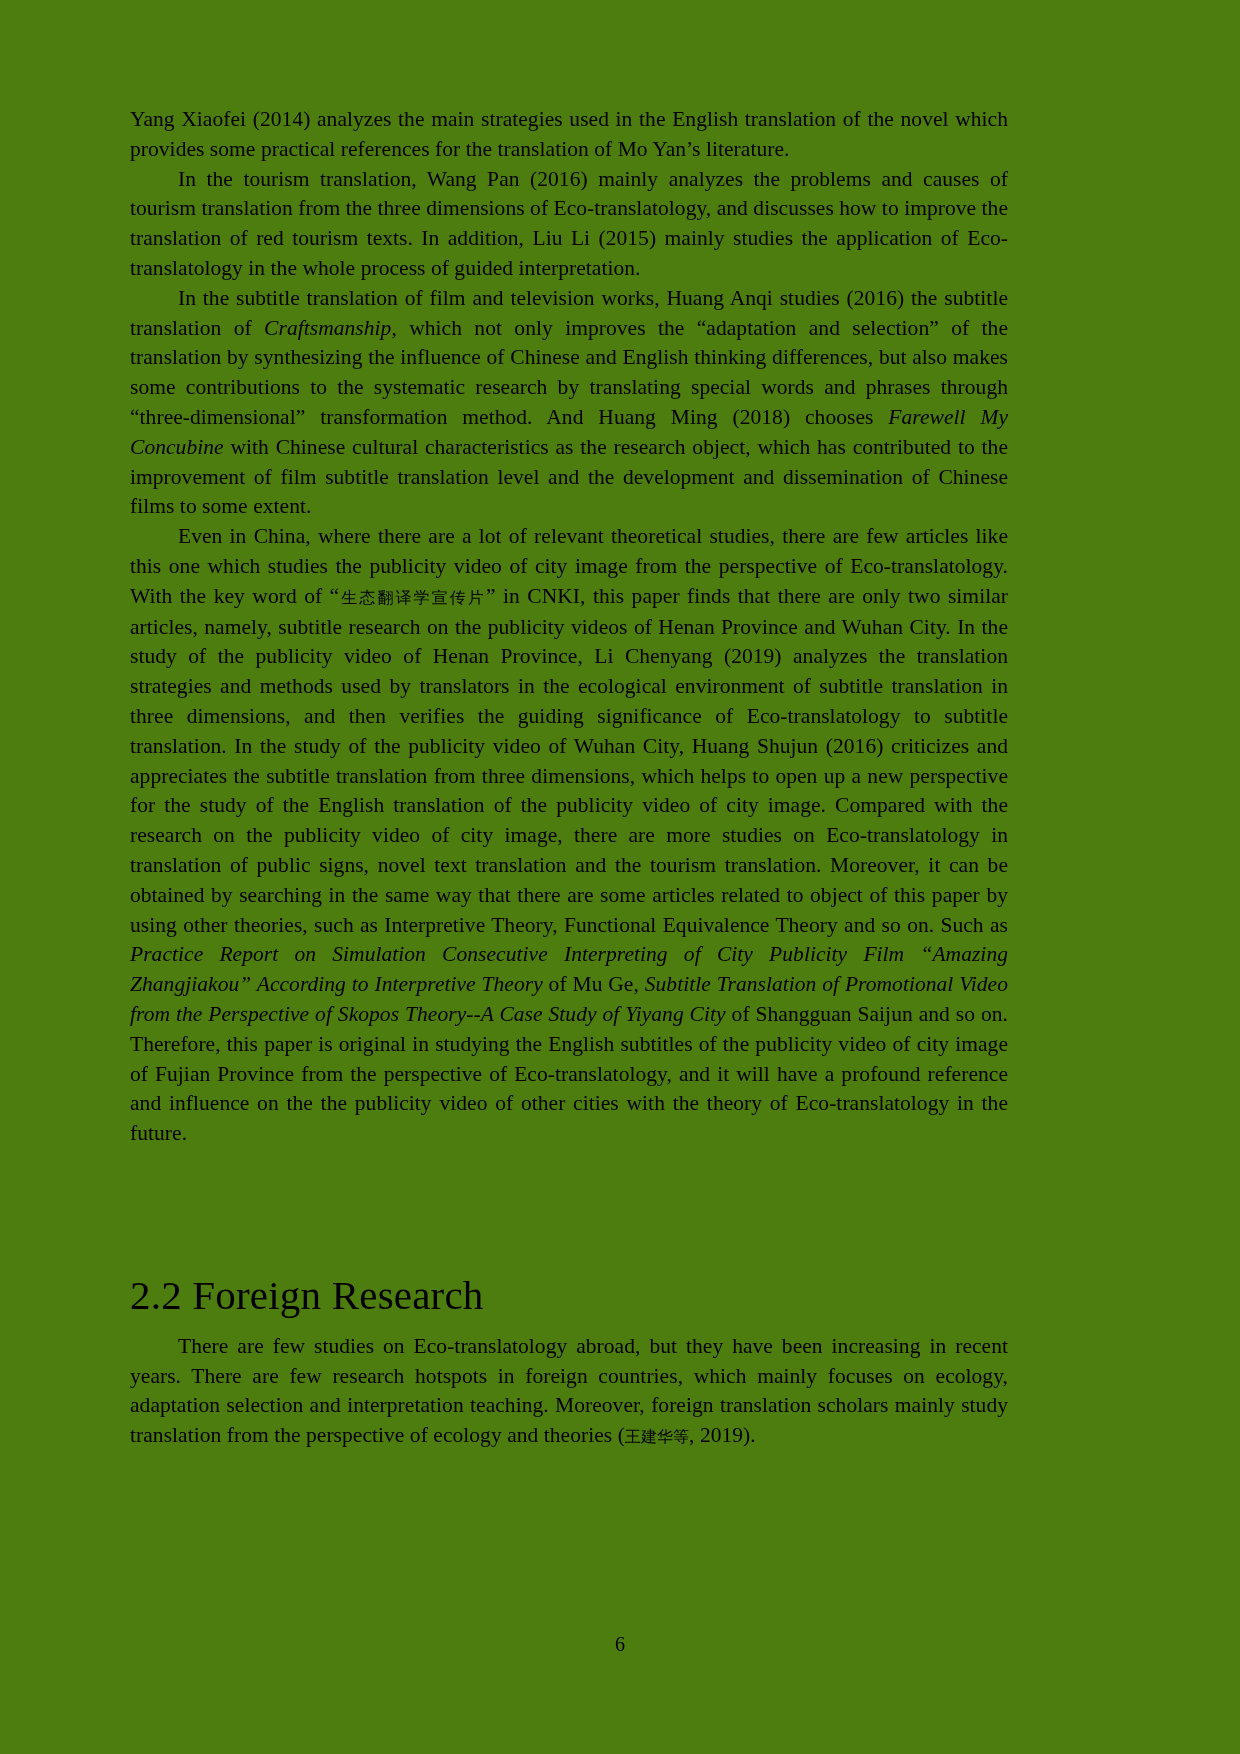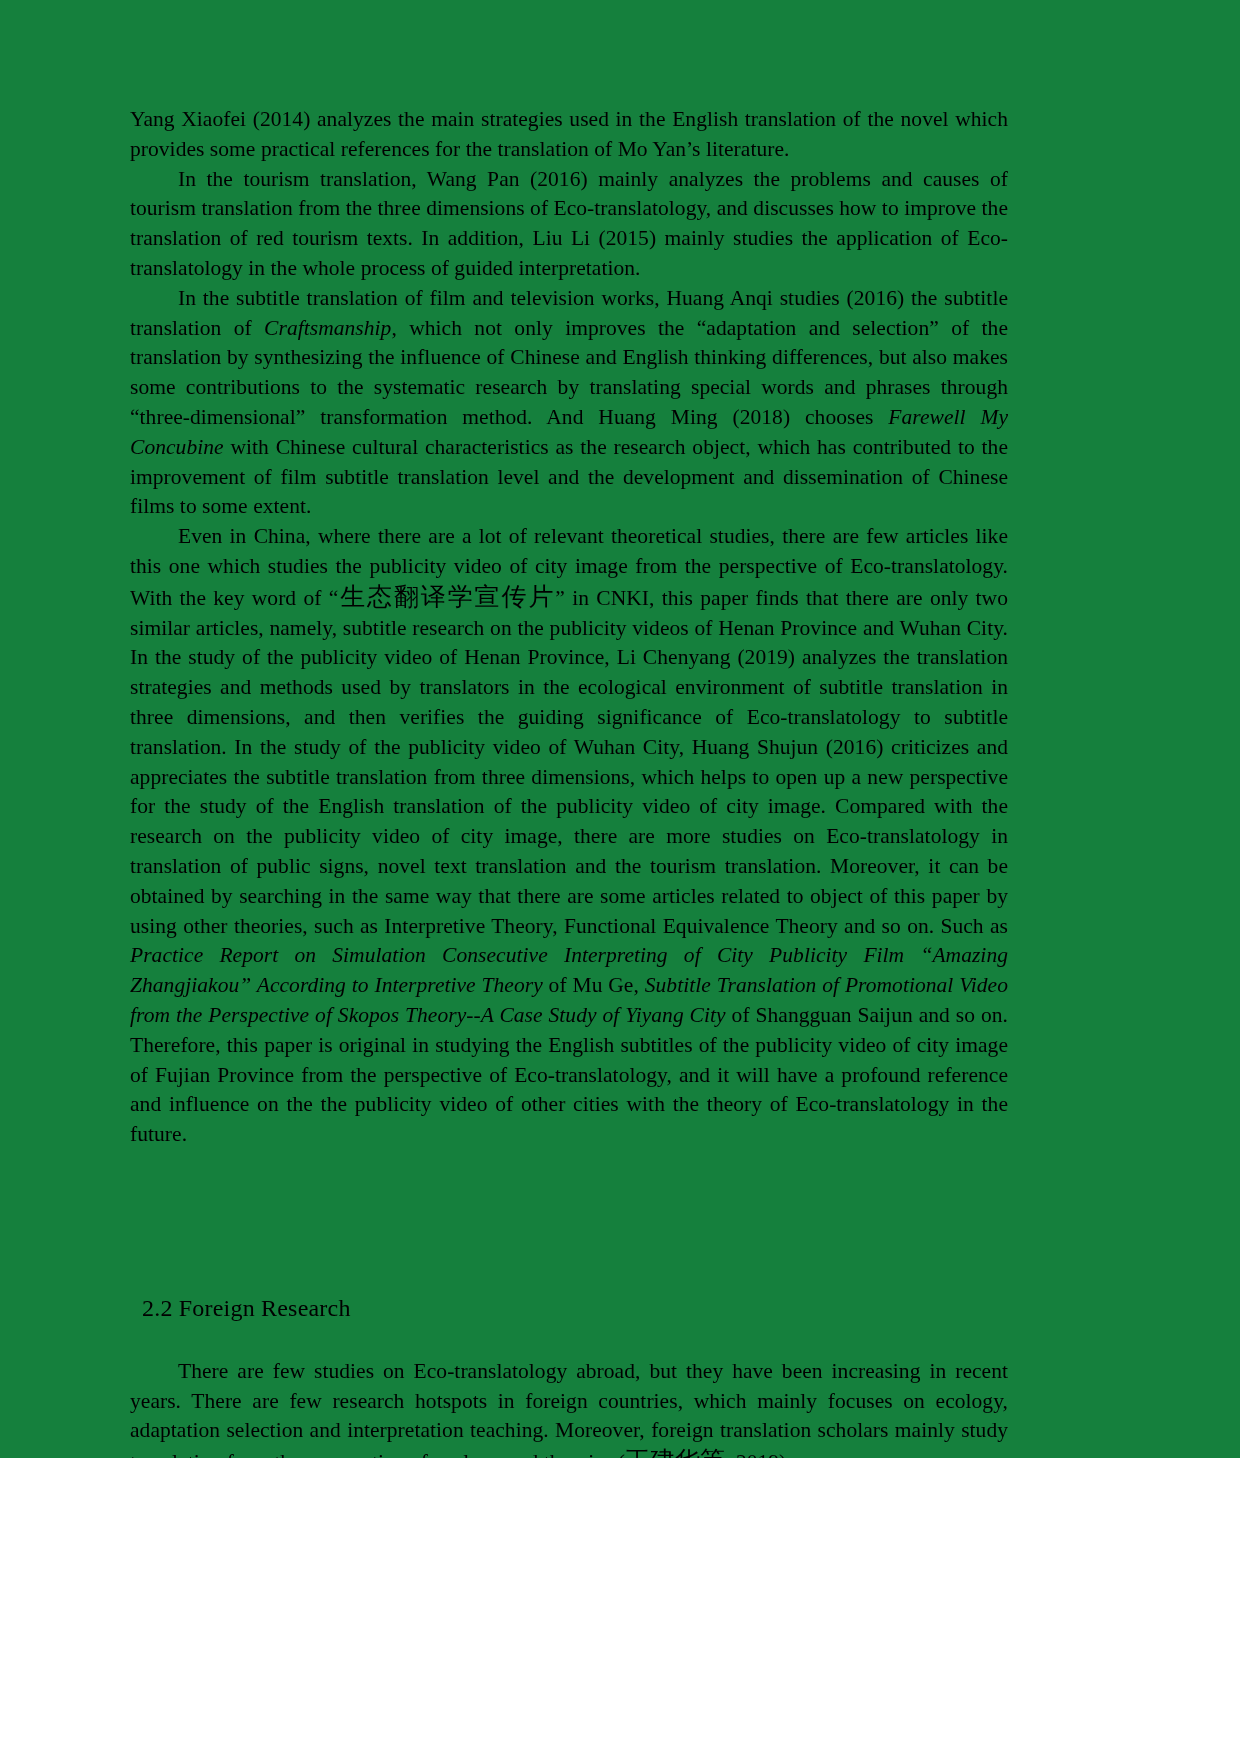--- a/index.html
+++ b/index.html
@@ -7,22 +7,22 @@
     padding: 0;
     background: #ffffff;
   }
   body {
     font-family: "Liberation Serif", "DejaVu Serif", serif;
     color: #000000;
   }
   .page {
     position: relative;
     width: 1240px;
-    height: 1458px;
-    background: #15803d;
+    height: 1754px;
+    background: #4d7c0f;
     box-sizing: border-box;
     overflow: hidden;
   }
   .content {
     position: absolute;
     left: 130px;
     top: 105px;
     width: 878px;
   }
   p.body-para {
@@ -36,29 +36,29 @@
     letter-spacing: 0.05px;
   }
   p.indent {
     text-indent: 48px;
   }
   .italic {
     font-style: italic;
   }
   .cjk {
     font-family: "DejaVu Sans", "Liberation Sans", sans-serif;
-    font-size: 25px;
+    font-size: 16px;
   }
   .gap-before-heading {
     height: 126px;
   }
   h2.section-heading {
-    margin: 12px;
+    margin: 0;
     font-family: "Liberation Serif", "DejaVu Serif", serif;
-    font-size: 24px;
+    font-size: 41px;
     font-weight: normal;
     line-height: 40px;
     letter-spacing: 0.2px;
   }
   .after-heading-gap {
     height: 17px;
   }
   .page-number {
     position: absolute;
     left: 0;

